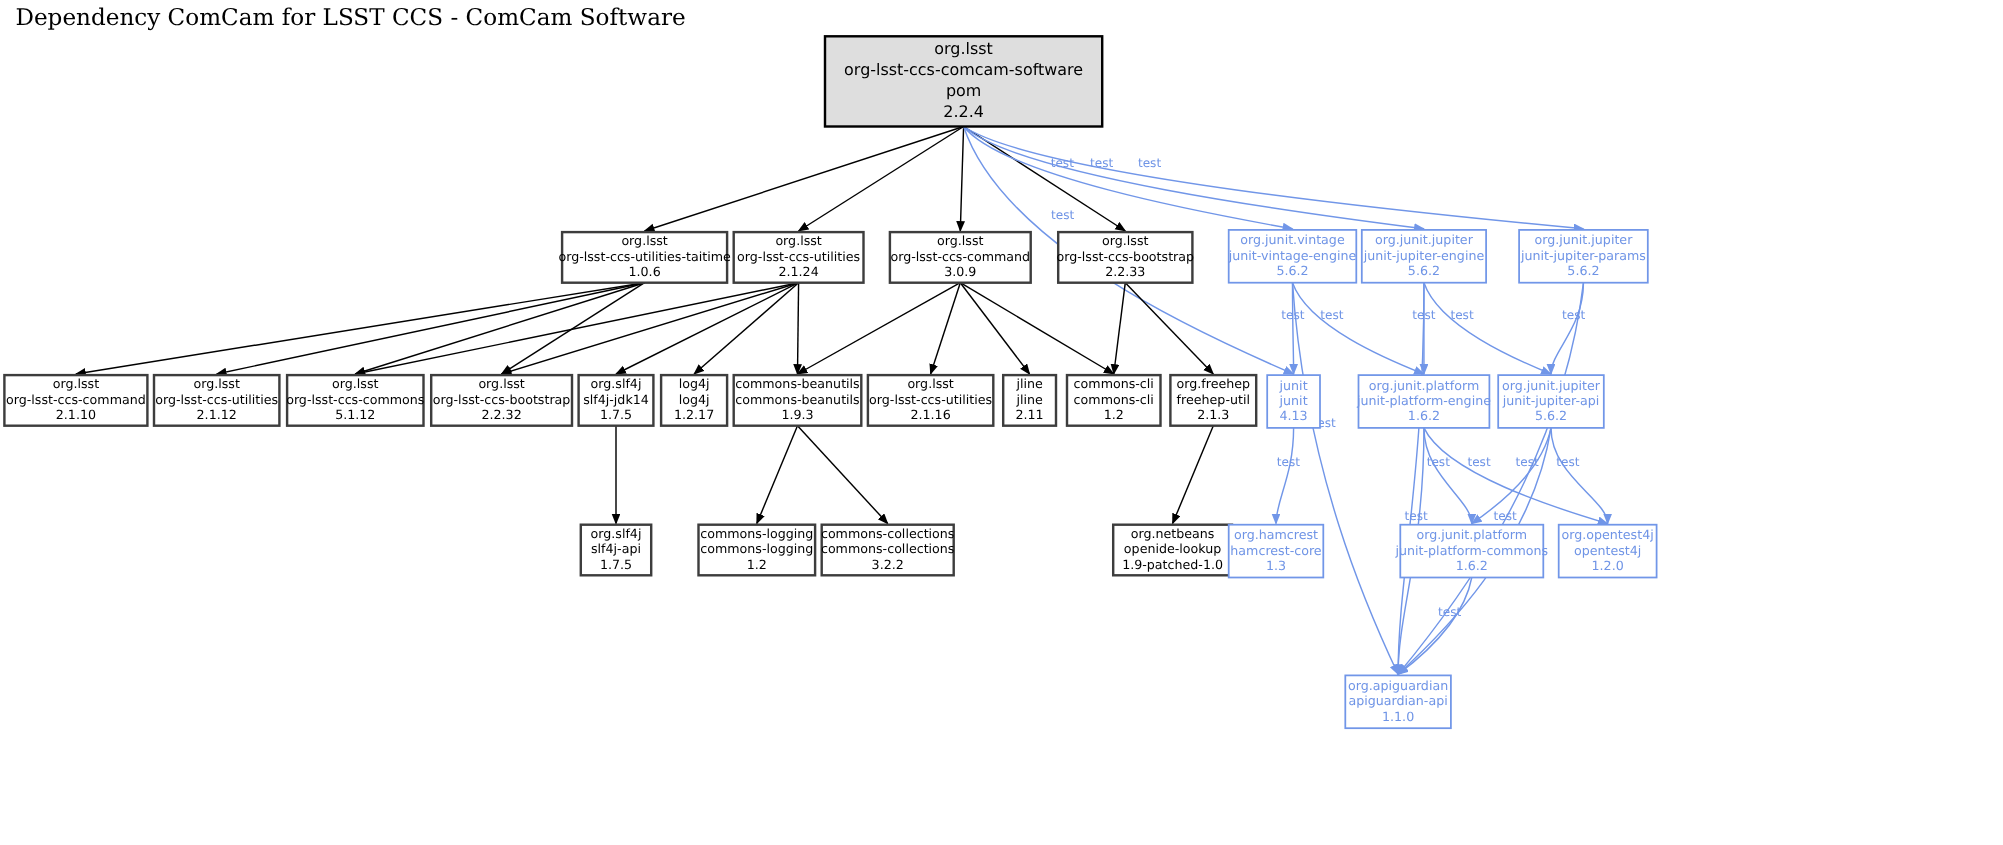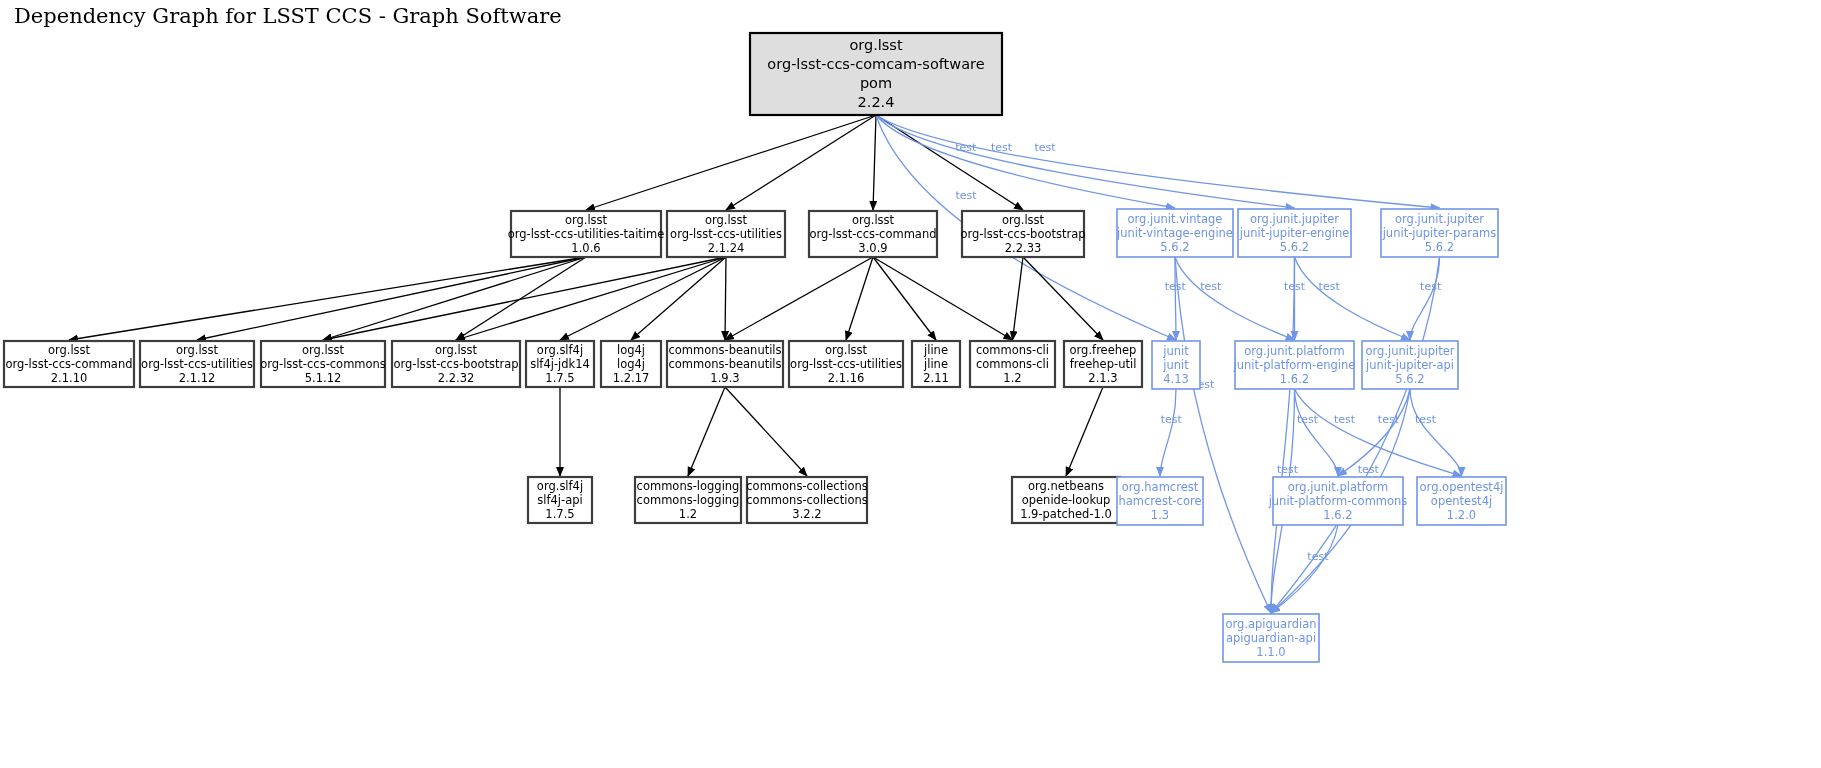--- a/index.html
+++ b/index.html
@@ -77,21 +77,21 @@
     font-family: "DejaVu Sans", sans-serif;
     font-size: 11px;
     fill: #6f94e6;
     text-anchor: middle;
     dominant-baseline: middle;
   }
 </style>
 </head>
 <body>
 
-<div id="page-title">Dependency Graph for LSST CCS - Graph Software</div>
+<div id="page-title">Dependency ComCam for LSST CCS - ComCam Software</div>
 
 <svg id="graph" width="1821" height="768">
   <defs>
     <marker id="arrow-black" markerWidth="10" markerHeight="10" refX="9" refY="4" orient="auto" markerUnits="userSpaceOnUse">
       <path d="M0,0 L10,4 L0,8 Z" fill="#000000"></path>
     </marker>
     <marker id="arrow-blue" markerWidth="10" markerHeight="10" refX="9" refY="4" orient="auto" markerUnits="userSpaceOnUse">
       <path d="M0,0 L10,4 L0,8 Z" fill="#7196e8"></path>
     </marker>
   </defs>

